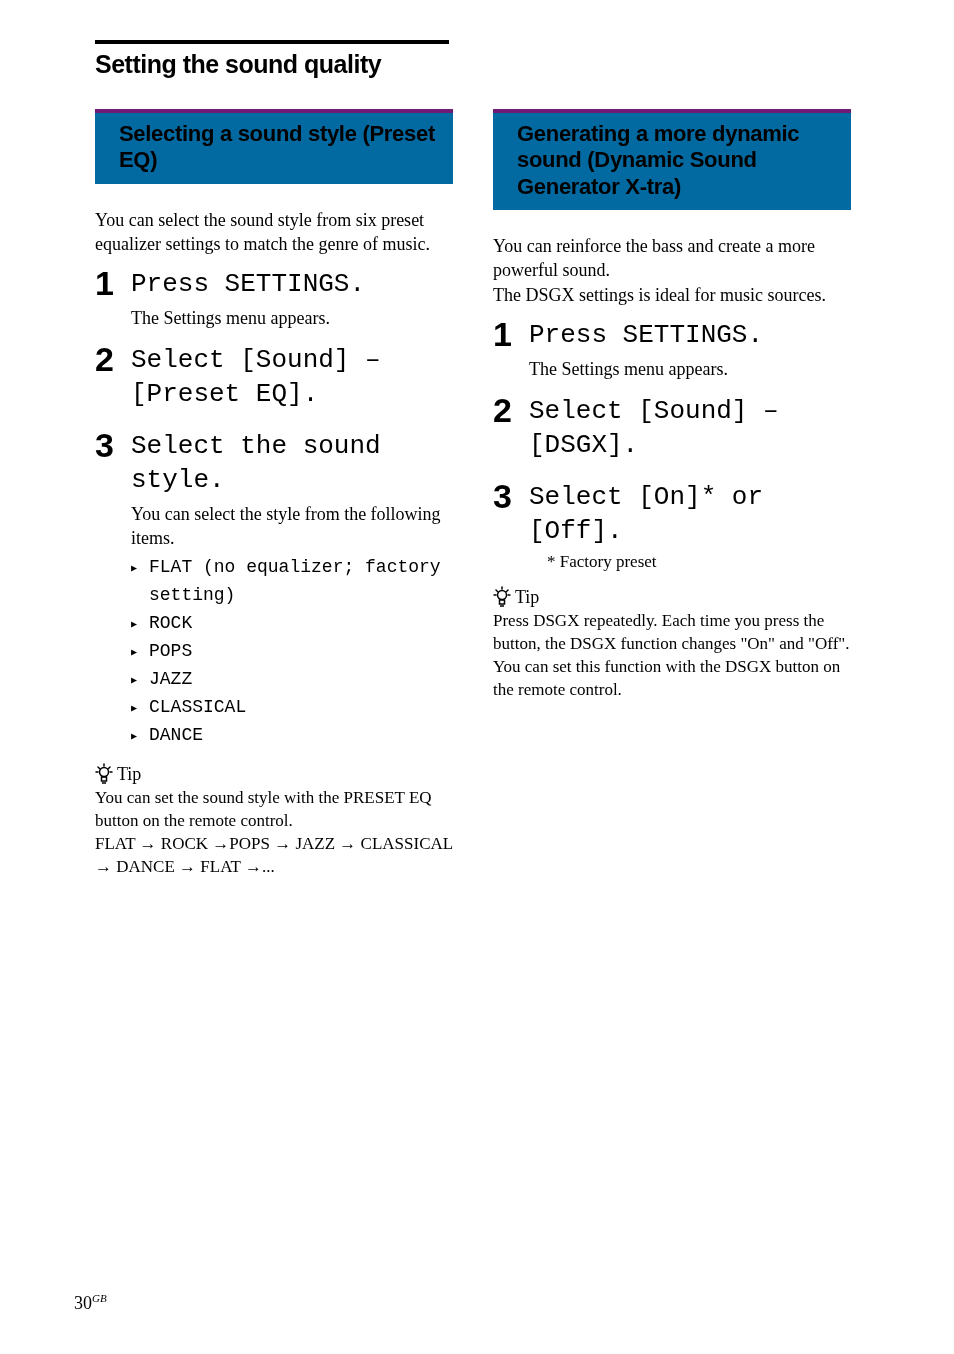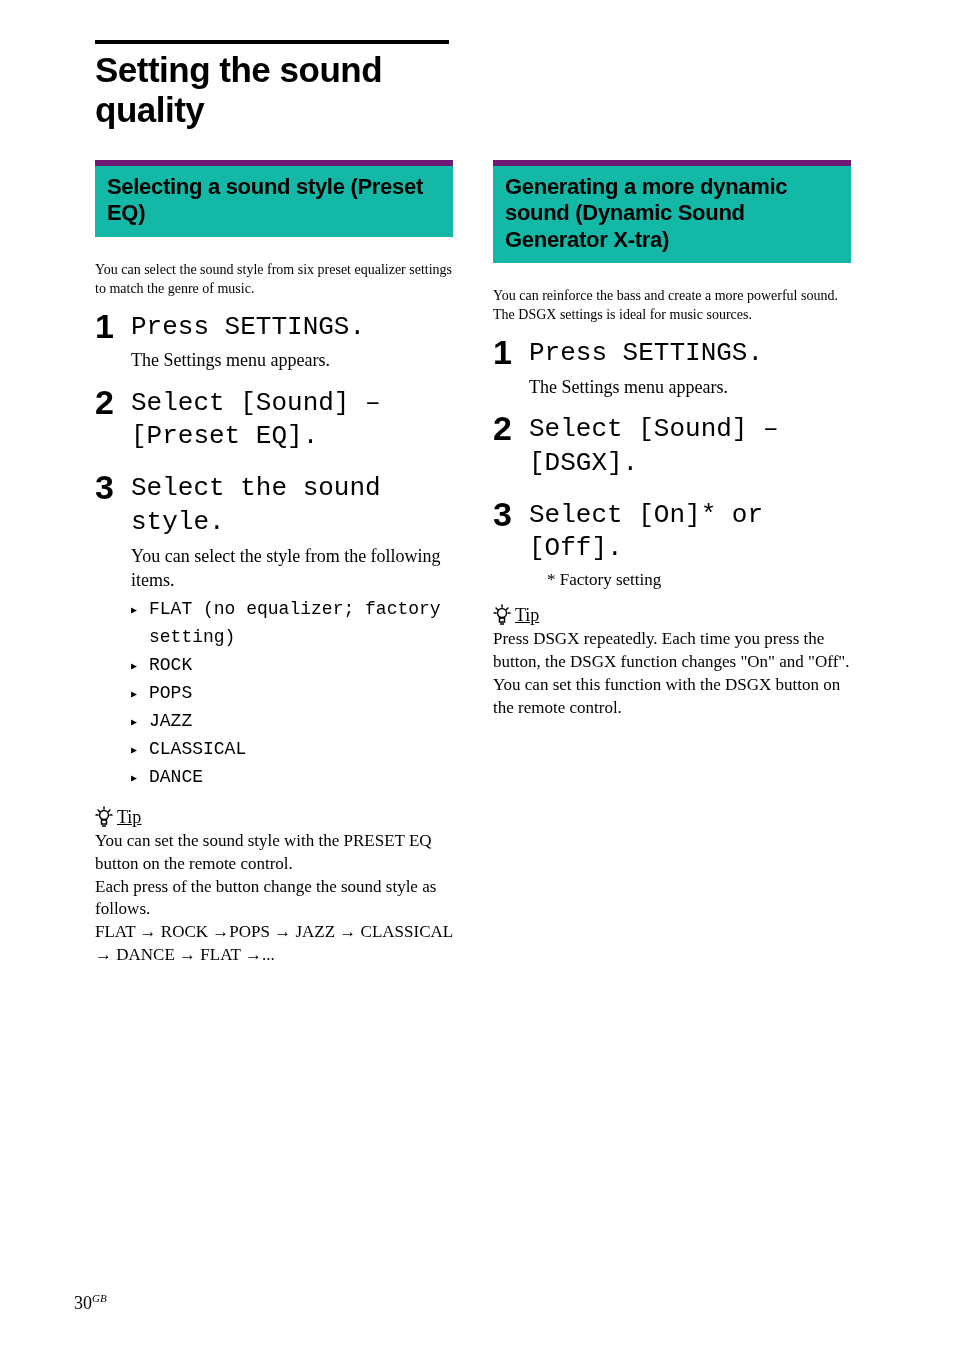--- a/index.html
+++ b/index.html
@@ -6,48 +6,48 @@
     body {
       width: 954px;
       height: 1354px;
       background: #ffffff;
       font-family: Arial, Helvetica, sans-serif;
       color: #000;
       position: relative;
       padding: 40px 60px 40px 95px;
     }
     .page-title {
-      font-size: 35px;
+      font-size: 25px;
       font-weight: bold;
       border-top: 4px solid #000;
       padding-top: 6px;
       margin-bottom: 30px;
       width: 354px;
       letter-spacing: -0.5px;
     }
     .columns {
       display: flex;
       gap: 40px;
     }
     .column {
       width: 358px;
     }
     .section-header {
-      background: #14b8a6;
+      background: #0369a1;
       font-size: 22px;
       font-weight: bold;
-      padding: 8px 12px 10px 12px;
-      border-top: 6px solid #701a75;
+      padding: 8px 12px 10px 24px;
+      border-top: 4px solid #701a75;
       margin-bottom: 24px;
       line-height: 1.2;
       letter-spacing: -0.3px;
     }
     .body-text {
       font-family: Georgia, 'Times New Roman', serif;
-      font-size: 14px;
+      font-size: 18px;
       line-height: 1.35;
       margin-bottom: 12px;
     }
     .step {
       display: flex;
       align-items: flex-start;
       margin-bottom: 14px;
     }
     .step-number {
       font-family: Arial, Helvetica, sans-serif;
@@ -94,21 +94,20 @@
       font-size: 17px;
       padding-left: 18px;
       margin-top: 4px;
     }
     .tip-section { margin-top: 14px; }
     .tip-header {
       display: flex;
       align-items: flex-end;
       gap: 4px;
       margin-bottom: 2px;
-      text-decoration: underline;
     }
     .tip-icon {
       width: 18px;
       height: 22px;
       display: inline-block;
     }
     .tip-label {
       font-family: Georgia, 'Times New Roman', serif;
       font-size: 18px;
     }
@@ -180,21 +179,20 @@
           <svg viewBox="0 0 18 22" width="18" height="22">
             <circle cx="9" cy="9" r="4.5" fill="none" stroke="#000" stroke-width="1.5"></circle>
             <path d="M9 1 L9 3 M3 4 L4.5 5.5 M15 4 L13.5 5.5 M1 9 L3 9 M15 9 L17 9" stroke="#000" stroke-width="1.5" stroke-linecap="round"></path>
             <rect x="6.5" y="14" width="5" height="4" fill="none" stroke="#000" stroke-width="1.5"></rect>
             <path d="M7 20 L11 20" stroke="#000" stroke-width="1.5"></path>
           </svg>
         </span>
         <span class="tip-label">Tip</span>
       </div>
       <div class="tip-body">You can set the sound style with the PRESET EQ button on the remote control.</div>
-      <div class="tip-body">Each press of the button change the sound style as follows.</div>
       <div class="tip-body">
         <span>FLAT</span> <span class="arrow">→</span>
         <span>ROCK</span> <span class="arrow">→</span><span>POPS</span> <span class="arrow">→</span>
         <span>JAZZ</span> <span class="arrow">→</span>
         <span>CLASSICAL</span>
         <span class="arrow">→</span>
         <span>DANCE</span> <span class="arrow">→</span>
         <span>FLAT</span> <span class="arrow">→</span><span>...</span>
       </div>
     </div>
@@ -218,21 +216,21 @@
       <div class="step-number">2</div>
       <div class="step-content">
         <div class="step-main">Select [Sound] – [DSGX].</div>
       </div>
     </div>
 
     <div class="step">
       <div class="step-number">3</div>
       <div class="step-content">
         <div class="step-main">Select [On]* or [Off].</div>
-        <div class="footnote">*   Factory setting</div>
+        <div class="footnote">*   Factory preset</div>
       </div>
     </div>
 
     <div class="tip-section">
       <div class="tip-header">
         <span class="tip-icon">
           <svg viewBox="0 0 18 22" width="18" height="22">
             <circle cx="9" cy="9" r="4.5" fill="none" stroke="#000" stroke-width="1.5"></circle>
             <path d="M9 1 L9 3 M3 4 L4.5 5.5 M15 4 L13.5 5.5 M1 9 L3 9 M15 9 L17 9" stroke="#000" stroke-width="1.5" stroke-linecap="round"></path>
             <rect x="6.5" y="14" width="5" height="4" fill="none" stroke="#000" stroke-width="1.5"></rect>

